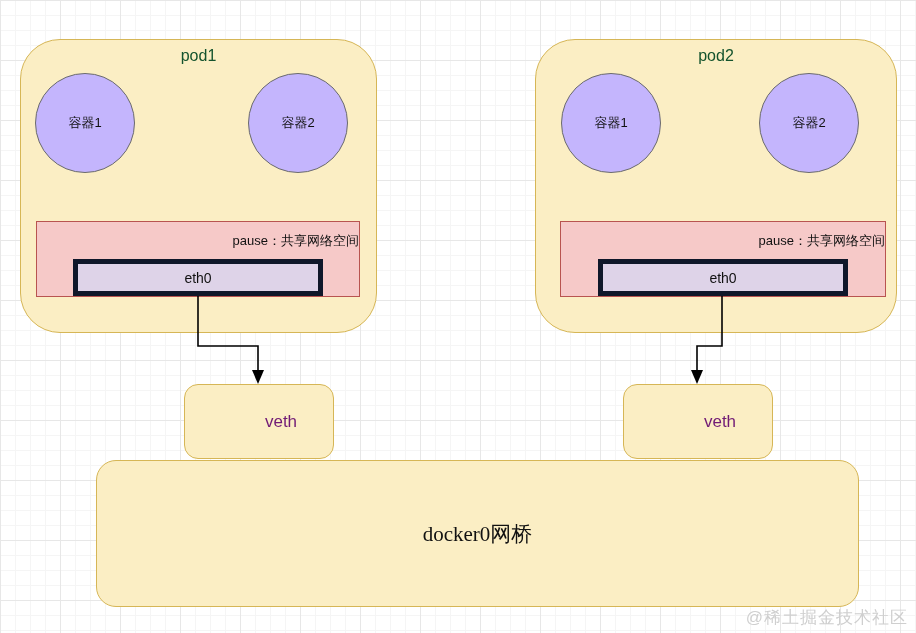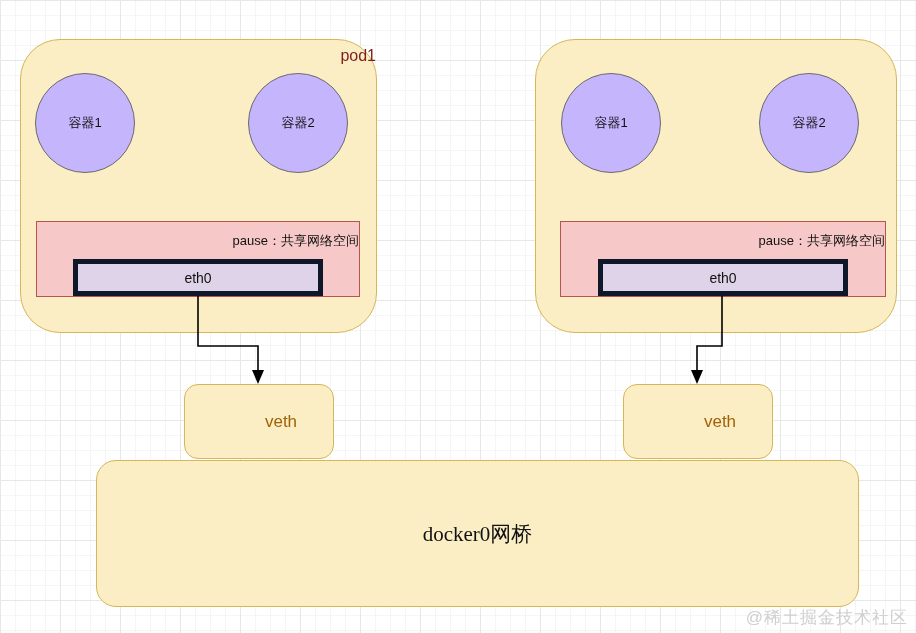--- a/index.html
+++ b/index.html
@@ -23,21 +23,21 @@
     position:absolute;
     background:#fbeec4;
     border:1px solid #d6b656;
     border-radius:40px;
     box-sizing:border-box;
   }
   .pod1{left:20px;top:39px;width:357px;height:294px;}
   .pod2{left:535px;top:39px;width:362px;height:294px;}
   .pod-title{
     position:absolute;top:7px;left:0;width:100%;
-    text-align:right;font-size:16px;color:#7f1d1d;
+    text-align:center;font-size:16px;color:#14532d;
   }
   .container-circle{
     position:absolute;width:100px;height:100px;
     background:#c4b5fd;
     border:1px solid #6b6b6b;
     border-radius:50%;
     box-sizing:border-box;
     display:flex;align-items:center;justify-content:center;
     font-size:13px;color:#111;
   }
@@ -67,21 +67,21 @@
   }
   .pod1 .eth-box{left:52px;top:219px;width:250px;height:37px;}
   .pod2 .eth-box{left:62px;top:219px;width:250px;height:37px;}
   .veth-box{
     position:absolute;width:150px;height:75px;
     background:#fbeec4;
     border:1px solid #d6b656;
     border-radius:14px;
     box-sizing:border-box;
     display:flex;align-items:center;justify-content:center;
-    font-size:17px;color:#a16207;
+    font-size:17px;color:#701a75;
     z-index:4;
     padding-left:44px;
   }
   .veth1{left:184px;top:384px;}
   .veth2{left:623px;top:384px;}
   .bridge-box{
     position:absolute;left:96px;top:460px;width:763px;height:147px;
     background:#fbeec4;
     border:1px solid #d6b656;
     border-radius:20px;
@@ -116,20 +116,21 @@
     </div>
     <div class="pause-box">
       <div class="pause-label">pause：共享网络空间</div>
     </div>
     <div class="eth-box">
       <span>eth0</span>
     </div>
   </div>
 
   <div class="pod pod2">
+    <div class="pod-title">pod2</div>
     <div class="container-circle c1">
       <span>容器1</span>
     </div>
     <div class="container-circle c2">
       <span>容器2</span>
     </div>
     <div class="pause-box">
       <div class="pause-label">pause：共享网络空间</div>
     </div>
     <div class="eth-box">

